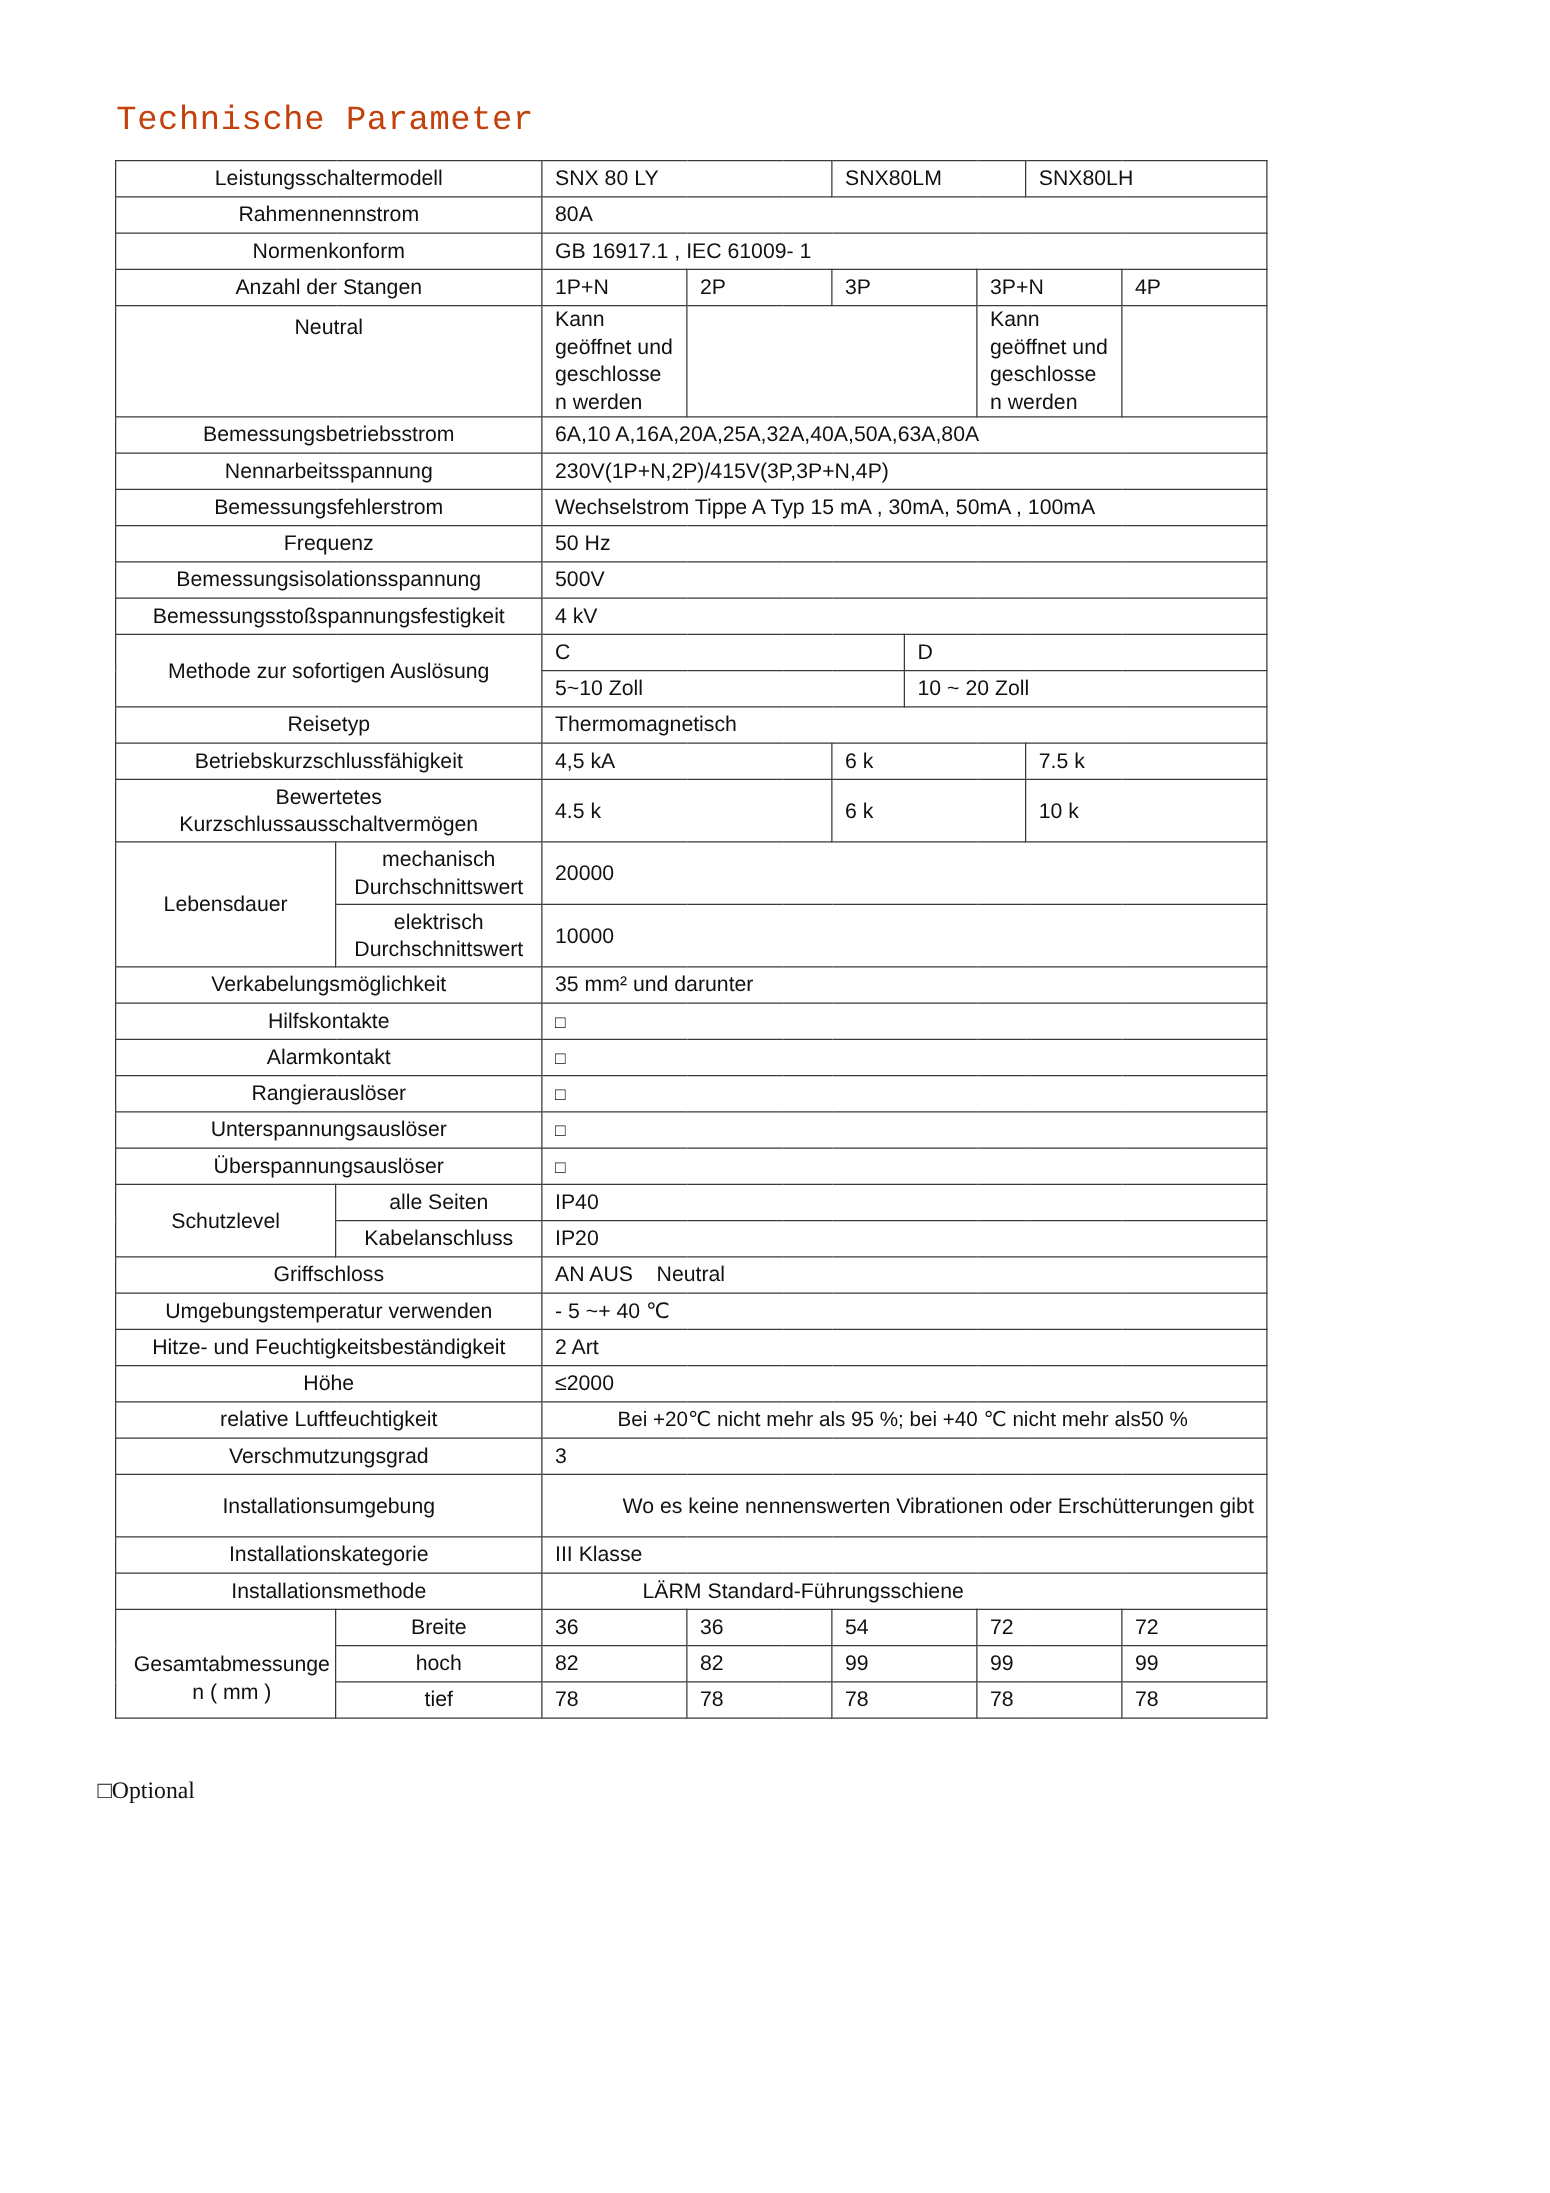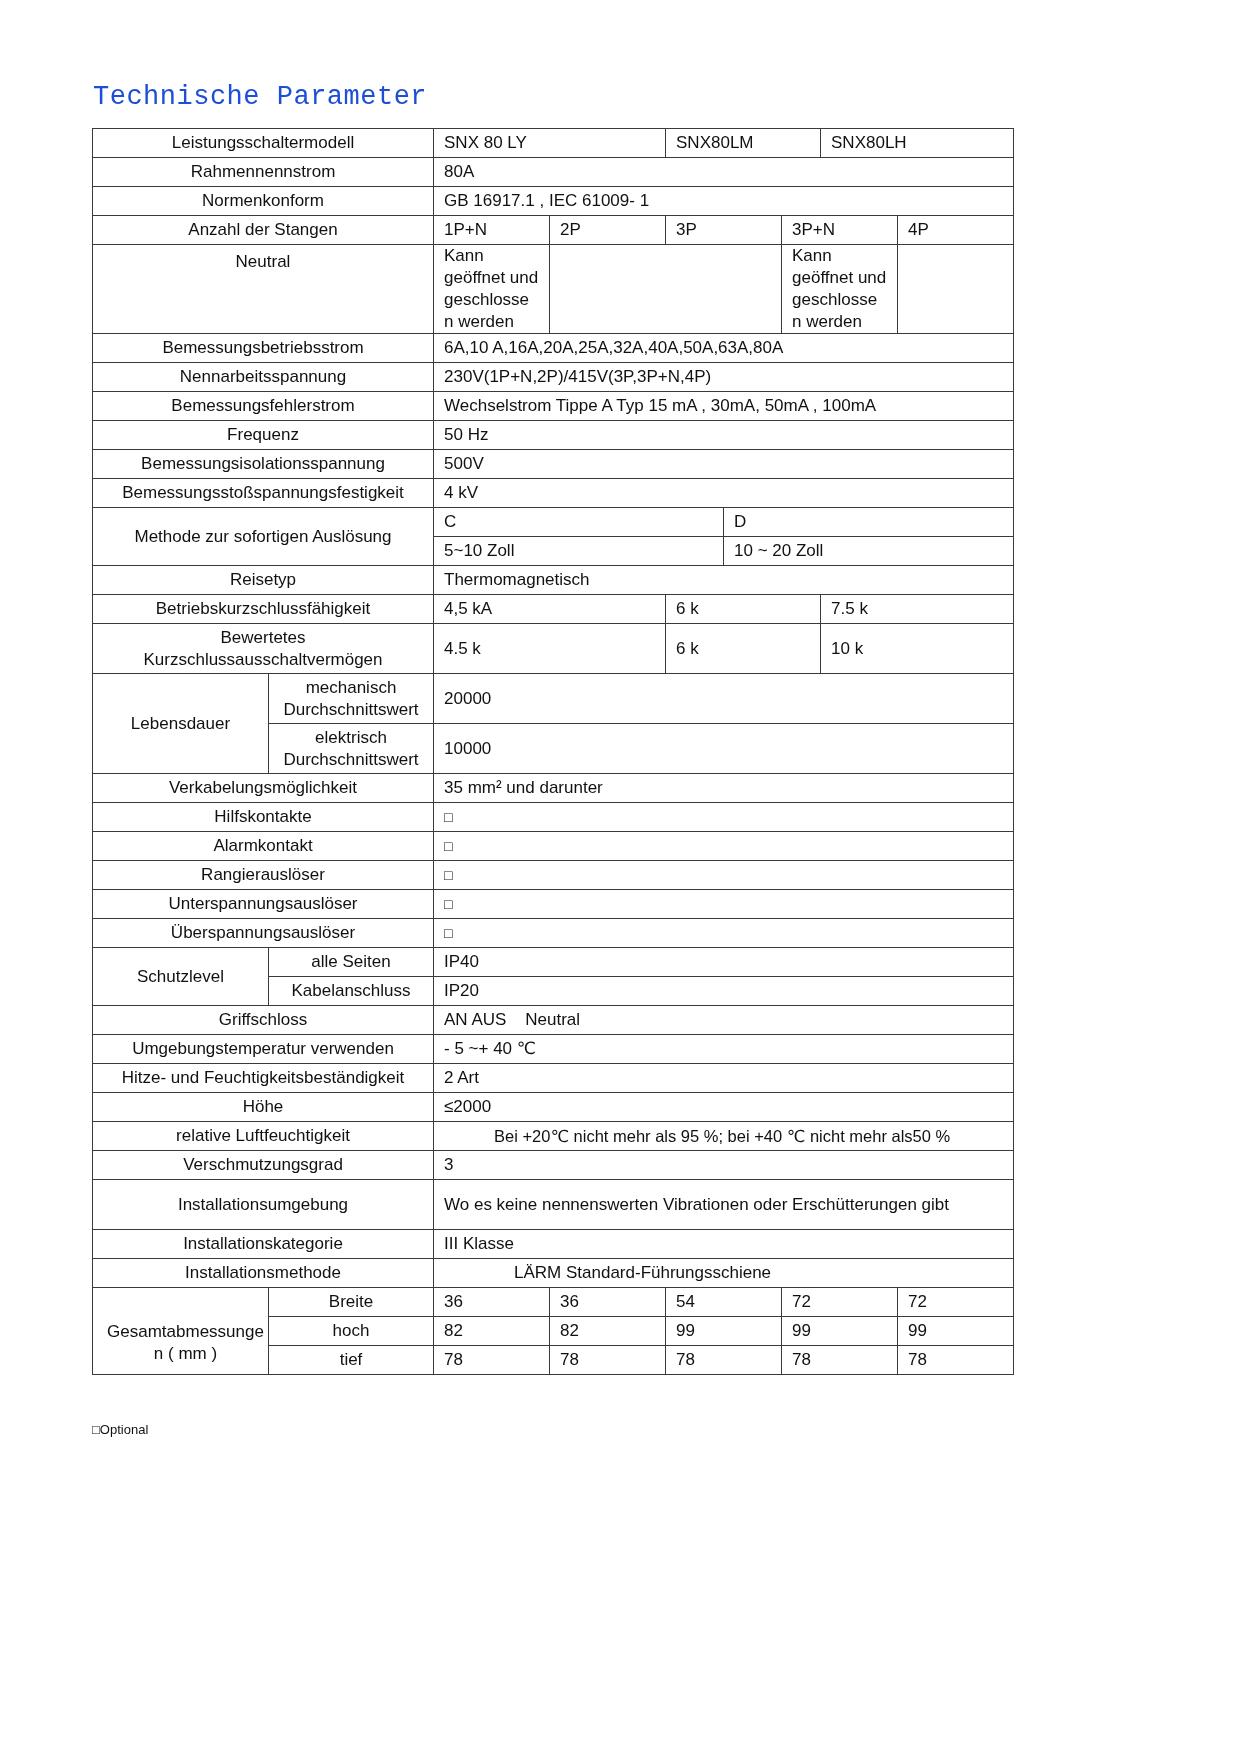--- a/index.html
+++ b/index.html
@@ -1,29 +1,29 @@
 <!DOCTYPE html>
 <html><head>
 <meta charset="utf-8">
 <style>
   html, body { margin: 0; padding: 0; background: #ffffff; }
   body { width: 1240px; height: 1754px; position: relative; font-family: "Liberation Sans", "DejaVu Sans", sans-serif; color: #111; }
-  .title { position: absolute; left: 93px; top: 82px; font-family: "Liberation Mono", "DejaVu Sans Mono", monospace; font-size: 27px; color: #1d4ed8; letter-spacing: 0.5px; }
+  .title { position: absolute; left: 93px; top: 82px; font-family: "Liberation Mono", "DejaVu Sans Mono", monospace; font-size: 27px; color: #c2410c; letter-spacing: 0.5px; }
   table.spec { position: absolute; left: 92px; top: 128px; width: 922px; border-collapse: collapse; table-layout: fixed; font-size: 17px; }
   table.spec td { border: 1.5px solid #3a3a3a; padding: 0 10px; vertical-align: middle; line-height: 22px; }
   td.lbl { text-align: center; }
   td.ctr { text-align: left; }
   td.top { vertical-align: top; padding-top: 6px; }
   tr.r30 td { height: 28px; }
   tr.r52 td { height: 49px; }
   td.neutral { vertical-align: top; font-size: 17px; line-height: 14px; padding: 4px 4px 2px 26px; text-align: left; }
   td.neutral2 { vertical-align: top; font-size: 17px; line-height: 14px; padding: 4px 4px 2px 22px; text-align: left; }
   td.sub { padding-left: 10px; margin-top: 32px; }
-  td.install { text-align: left; padding-left: 155px; vertical-align: top; padding-top: 6px; }
-  .note { position: absolute; left: 92px; top: 1422px; font-size: 13px; }
+  td.install { text-align: right; padding-left: 155px; vertical-align: top; padding-top: 6px; }
+  .note { position: absolute; left: 78px; top: 1422px; font-size: 19px; font-family: Liberation Serif, serif; }
   .box { font-size: 14px; }
 </style>
 </head>
 <body>
 
 <div class="title">Technische Parameter</div>
 
 <table class="spec">
   <colgroup>
     <col style="width:176px">

